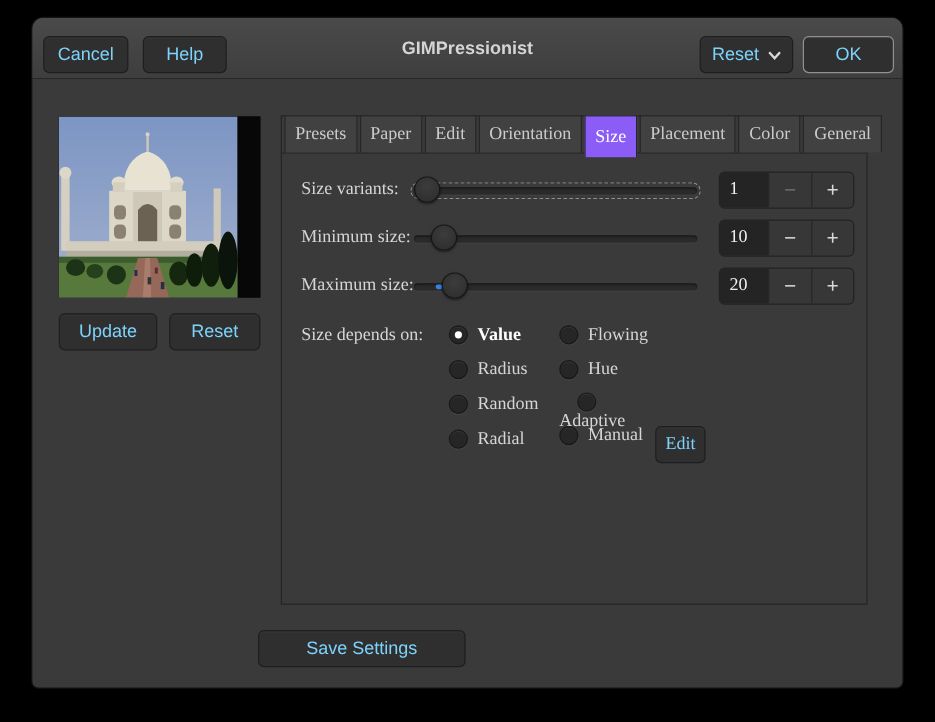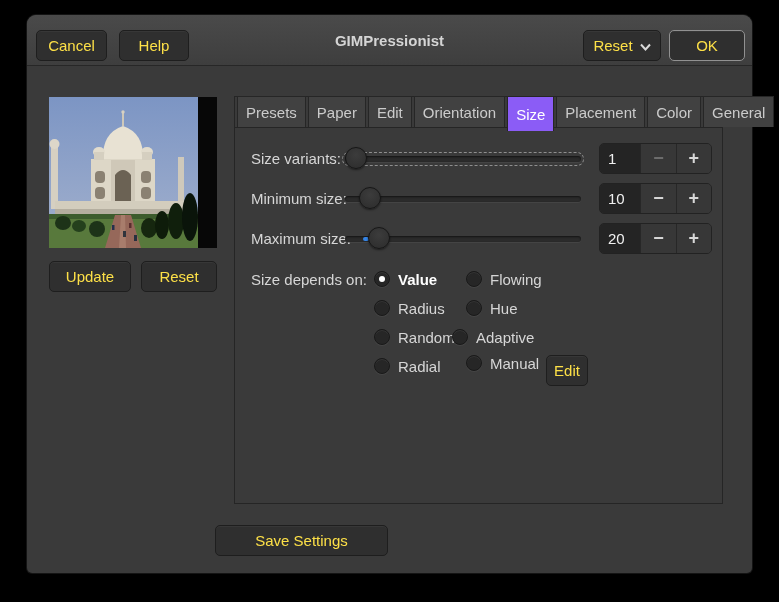--- a/index.html
+++ b/index.html
@@ -11,34 +11,34 @@
             background:#3a3a3a; border-radius:9px 9px 5px 5px;
             box-shadow:0 0 0 1px #141414, 0 6px 18px rgba(0,0,0,.6); }
 
   
   .headerbar { position:absolute; left:0; top:0; width:100%; height:51px;
                background:linear-gradient(#4a4a4a,#3e3e3e);
                border-bottom:1px solid #272727; border-radius:9px 9px 0 0; }
   .hb-title { position:absolute; left:0; right:0; top:0; height:51px; line-height:51px;
               text-align:center; color:#d5d5d5; font-weight:bold; font-size:15px; pointer-events:none; }
   .btn { position:absolute; height:31px; padding:0 10px; background:#2f2f2f;
-         border:1px solid #1e1e1e; border-radius:5px; color:#fde047; font-size:15px;
+         border:1px solid #1e1e1e; border-radius:5px; color:#7dd3fc; font-size:15px;
          font-family:inherit; display:flex; align-items:center; justify-content:center; cursor:default;
          box-shadow:inset 0 1px 0 rgba(255,255,255,.04); }
   .btn.suggested { border-color:#919191; }
   .btn.disabled { color:#8b8b8b; }
   .chev { margin-left:7px; display:inline-block; }
 
   
   .preview { position:absolute; left:22px; top:82px; width:168px; height:151px; background:#000; }
   .preview svg { display:block; }
 
   
   .notebook { position:absolute; left:207px; top:81px; width:489px; height:408px;
-              border:1px solid #252525; background:#3a3a3a; }
+              border:1px solid #252525; background:#3a3a3a;font-family:Liberation Serif, serif; }
   .tabbar { position:absolute; left:0px; top:-1px; right:0; height:32px; display:flex; gap:2px;
             padding-left:2px; border-bottom:1px solid #252525; }
   .tab { height:31px; padding:0 8px; background:#414141; border:1px solid #262626; border-bottom:none;
          color:#cbcbcb; font-size:15px; display:flex; align-items:center; cursor:default; }
   .tab.active { background:#8b5cf6; color:#fff; height:35px; margin-bottom:-4px; position:relative; z-index:2; }
 
   
   .field-label { position:absolute; height:31px; line-height:31px; color:#d6d6d6; font-size:15px; white-space:nowrap; }
   .slider { position:absolute; width:236px; height:31px; }
   .track { position:absolute; left:0; right:0; top:13px; height:6px; background:#2b2b2b;
@@ -212,21 +212,21 @@
         <span class="radio-label">Radius</span>
       </div>
       <div class="radio-row" style="left:231px; top:201px;">
         <span class="radio"></span>
         <span class="radio-label">Hue</span>
       </div>
       <div class="radio-row" style="left:139px; top:230px;">
         <span class="radio"></span>
         <span class="radio-label">Random</span>
       </div>
-      <div class="radio-row" style="left:217px; top:230px;">
+      <div class="radio-row" style="left:231px; top:230px;flex-direction:column;">
         <span class="radio"></span>
         <span class="radio-label">Adaptive</span>
       </div>
       <div class="radio-row" style="left:139px; top:259px;">
         <span class="radio"></span>
         <span class="radio-label">Radial</span>
       </div>
       <div class="radio-row" style="left:231px; top:256px;">
         <span class="radio"></span>
         <span class="radio-label">Manual</span>

